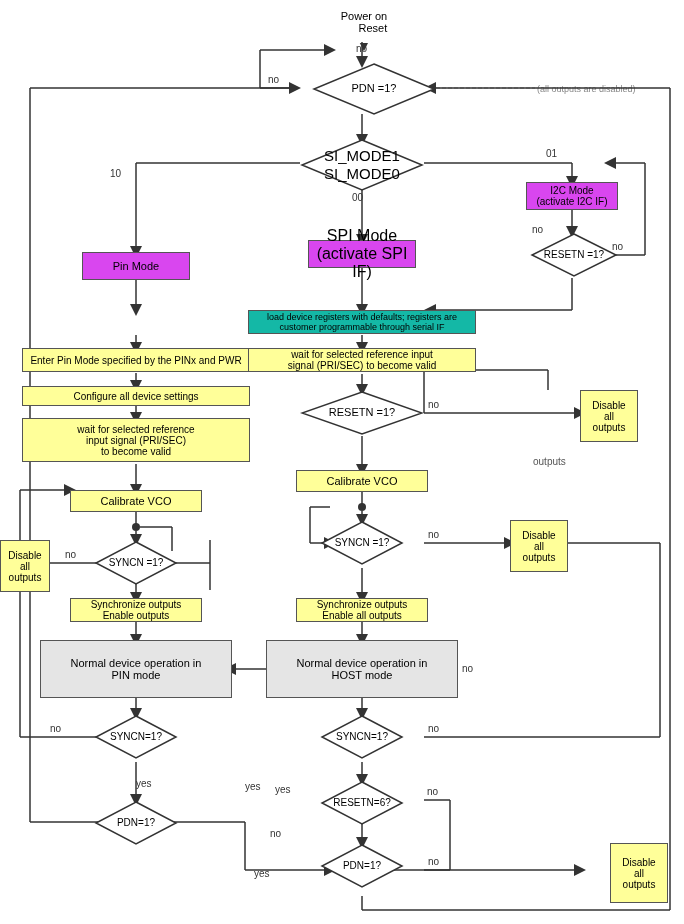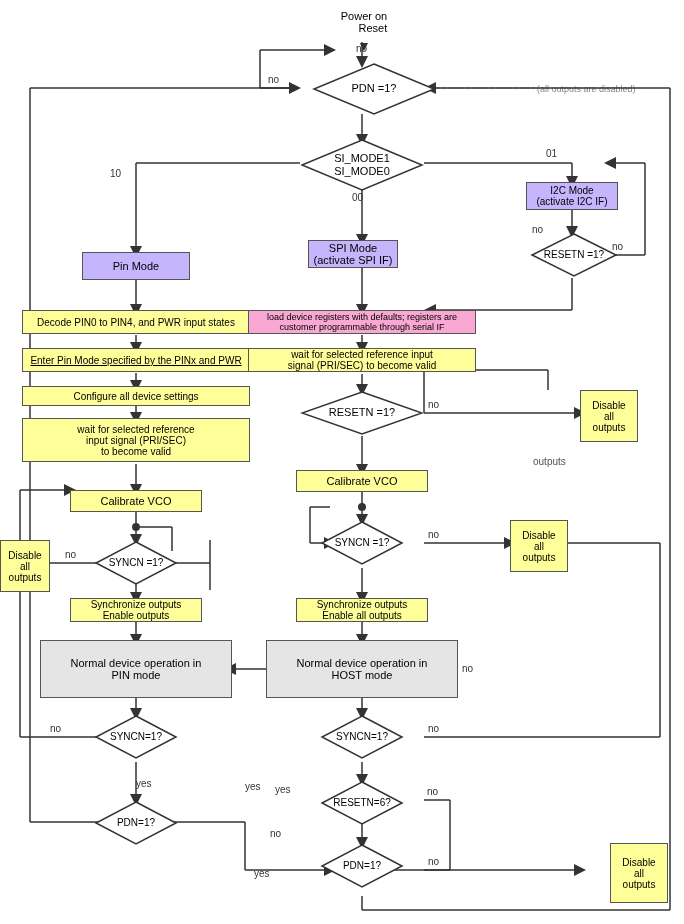--- a/index.html
+++ b/index.html
@@ -28,34 +28,34 @@
     }
     
     .block {
       position: absolute;
       display: flex;
       align-items: center;
       justify-content: center;
       text-align: center;
     }
     .block-gray {
-      background: #c4b5fd;
+      background: #d946ef;
       border: 1.5px solid #555;
       justify-content: center;
     }
     .block-yellow {
       background: #ffff99;
       border: 1.5px solid #555;
     }
     .block-teal {
       background: #e5e5e5;
       border: 1.5px solid #555;
     }
     .block-white {
-      background: #f9a8d4;
+      background: #14b8a6;
       border: 1.5px solid #555;
     }
     
     .diamond-wrapper {
       position: absolute;
       display: flex;
       align-items: center;
       justify-content: center;
     }
     .diamond-label {
@@ -238,58 +238,54 @@
     <svg width="124" height="54">
       <polygon points="62,2 122,27 62,52 2,27" fill="white" stroke="#333" stroke-width="1.5"></polygon>
     </svg>
     <span class="diamond-label" style="position:absolute; font-size:11px;">PDN =1?</span>
   </div>
 
   <div class="diamond-wrapper" style="left:300px; top:138px; width:124px; height:54px;">
     <svg width="124" height="54">
       <polygon points="62,2 122,27 62,52 2,27" fill="white" stroke="#333" stroke-width="1.5"></polygon>
     </svg>
-    <span class="diamond-label" style="position:absolute; font-size:11px; white-space:pre-line;">SI_MODE1
+    <span class="diamond-label" style="position:absolute; font-size:15px; white-space:pre-line;">SI_MODE1
 SI_MODE0</span>
   </div>
 
   <div class="text-label" style="left:110px; top:168px;">10</div>
 
   <div class="text-label" style="left:352px; top:192px;">00</div>
 
   <div class="text-label" style="left:546px; top:148px;">01</div>
 
   <div class="block block-gray" style="left:82px; top:252px; width:108px; height:28px; font-size:11px;">
     <span>Pin Mode</span>
   </div>
 
-  <div class="block block-gray" style="left:308px; top:240px; width:90px; height:28px; font-size:11px;">
+  <div class="block block-gray" style="left:308px; top:240px; width:108px; height:28px; font-size:16px;">
     <span style="white-space:pre-line; text-align:center;">SPI Mode
 (activate SPI IF)</span>
   </div>
 
   <div class="block block-gray" style="left:526px; top:182px; width:92px; height:28px; font-size:10px;">
     <span style="white-space:pre-line; text-align:center;">I2C Mode
 (activate I2C IF)</span>
   </div>
 
   <div class="diamond-wrapper" style="left:530px; top:232px; width:88px; height:46px;">
     <svg width="88" height="46">
       <polygon points="44,2 86,23 44,44 2,23" fill="white" stroke="#333" stroke-width="1.5"></polygon>
     </svg>
     <span class="diamond-label" style="position:absolute; font-size:10px;">RESETN =1?</span>
   </div>
   <div class="text-label" style="left:532px; top:224px;">no</div>
 
-  <div class="block block-yellow" style="left:22px; top:310px; width:228px; height:24px; font-size:10px;">
-    <span>Decode PIN0 to PIN4,
-and PWR input states</span>
-  </div>
-
-  <div class="block block-yellow" style="left:22px; top:348px; width:228px; height:24px; font-size:10px;text-decoration:underline;">
+
+  <div class="block block-yellow" style="left:22px; top:348px; width:228px; height:24px; font-size:10px;">
     <span>Enter Pin Mode specified by
 the PINx and PWR</span>
   </div>
 
   <div class="block block-yellow" style="left:22px; top:386px; width:228px; height:20px; font-size:10px;">
     <span>Configure all device settings</span>
   </div>
 
   <div class="block block-yellow" style="left:22px; top:418px; width:228px; height:44px; font-size:10px;">
     <span style="white-space:pre-line; text-align:center;">wait for selected reference

